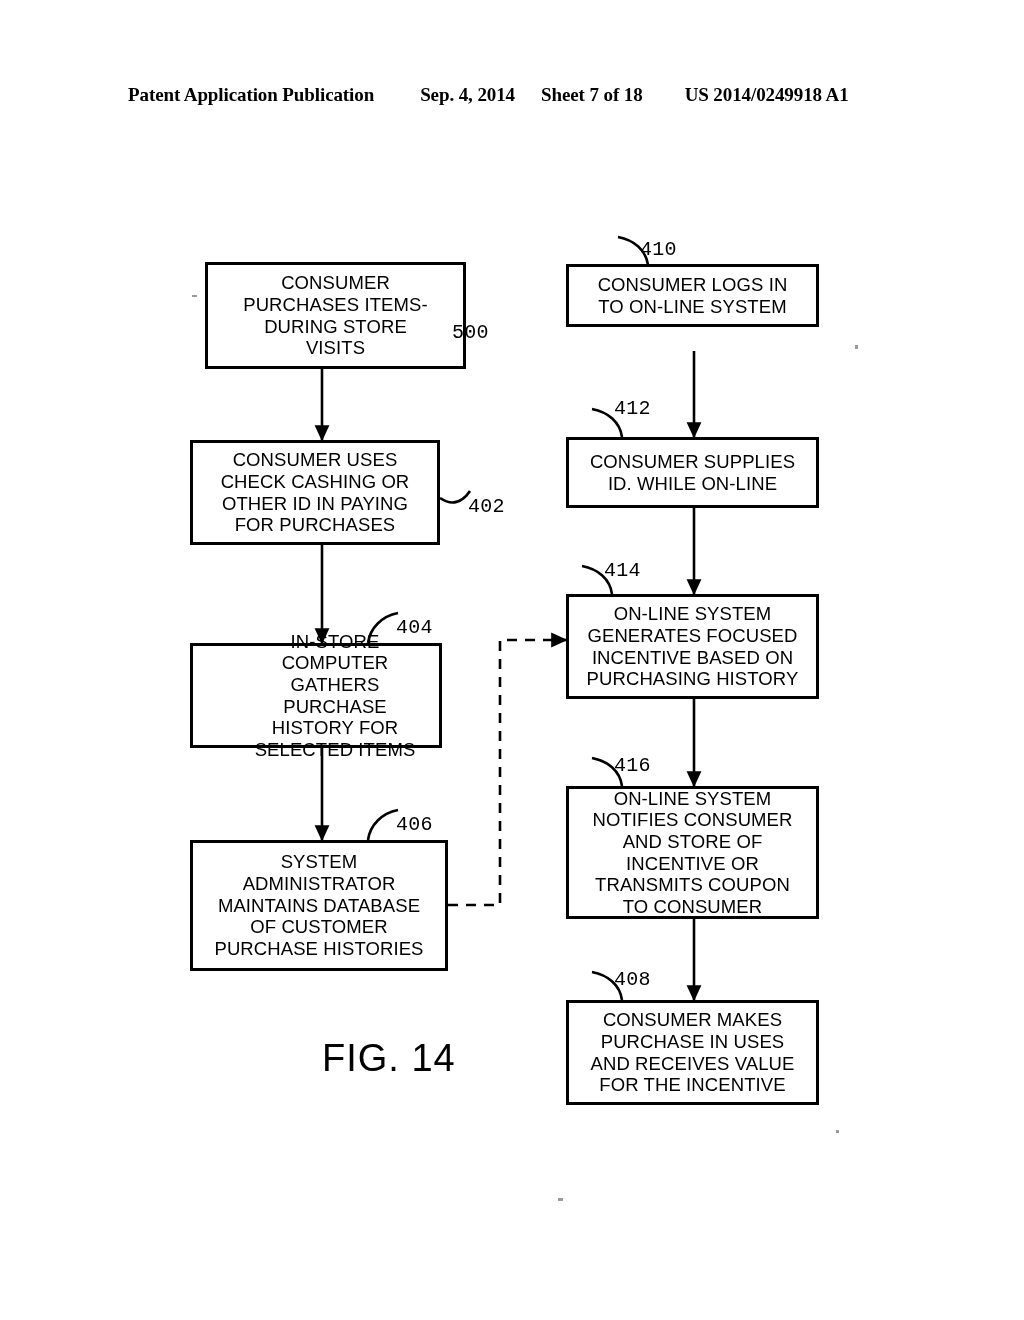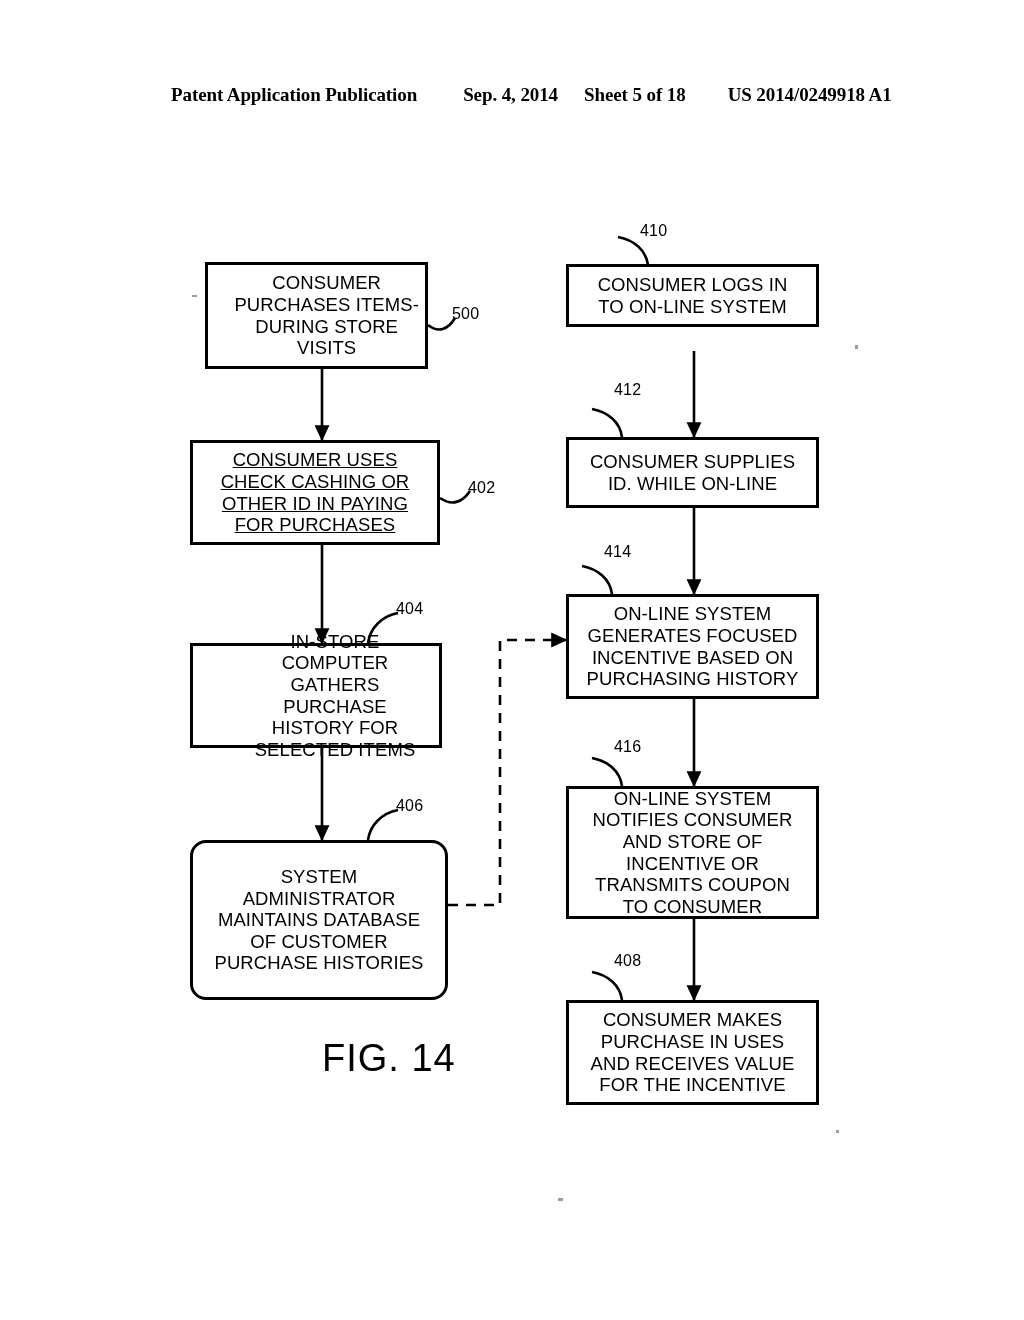--- a/index.html
+++ b/index.html
@@ -23,21 +23,20 @@
     left: 128px;
     width: 768px;
     height: 26px;
     font-family: "Liberation Serif", serif;
     font-weight: bold;
     font-size: 19px;
     letter-spacing: -0.1px;
     white-space: nowrap;
     display: flex;
     align-items: baseline;
-    margin-left: 43px;
   }
   .page-header .h-pub      { }
   .page-header .h-date     { margin-left: 46px; }
   .page-header .h-sheet    { margin-left: 26px; }
   .page-header .h-patno    { margin-left: 42px; }
 
   
   #diagram {
     position: absolute;
     top: 0;
@@ -60,24 +59,25 @@
     font-size: 18.5px;
     line-height: 1.17;
     letter-spacing: 0.1px;
     padding: 2px 6px;
   }
   .node .node-text { display: block; white-space: pre-line; }
 
   
   .refnum {
     position: absolute;
-    font-family: Liberation Sans, sans-serif;
-    font-size: 16px;
+    font-family: Liberation Mono, monospace;
+    font-size: 20px;
     letter-spacing: 0.2px;
     white-space: nowrap;
+    margin-top: 16px;
   }
 
   
   .fig-caption {
     position: absolute;
     font-family: "Liberation Sans", sans-serif;
     font-size: 38px;
     letter-spacing: 1px;
     white-space: nowrap;
   }
@@ -87,21 +87,21 @@
     position: absolute;
     background: #9b9b9b;
   }
 </style>
 </head>
 <body>
 
 <div class="page-header">
   <span class="h-pub">Patent Application Publication</span>
   <span class="h-date">Sep. 4, 2014</span>
-  <span class="h-sheet">Sheet 5 of 18</span>
+  <span class="h-sheet">Sheet 7 of 18</span>
   <span class="h-patno">US 2014/0249918 A1</span>
 </div>
 
 <svg id="diagram" viewBox="0 0 1024 1320" xmlns="http://www.w3.org/2000/svg">
   <defs>
     <marker id="arrow" viewBox="0 0 10 10" refX="9.2" refY="5" markerWidth="6.2" markerHeight="6.2" orient="auto-start-reverse">
       <path d="M 0 0.4 L 10 5 L 0 9.6 z" fill="#000"></path>
     </marker>
   </defs>
 
@@ -120,45 +120,45 @@
   <path d="M 440 498 C 452 506, 462 503, 470 491" fill="none" stroke="#000" stroke-width="2.6"></path>
   <path d="M 368 643 C 370 628, 382 616, 398 613" fill="none" stroke="#000" stroke-width="2.6"></path>
   <path d="M 368 840 C 370 825, 382 813, 398 810" fill="none" stroke="#000" stroke-width="2.6"></path>
   <path d="M 648 265 C 646 250, 634 240, 618 237" fill="none" stroke="#000" stroke-width="2.6"></path>
   <path d="M 622 437 C 620 422, 608 412, 592 409" fill="none" stroke="#000" stroke-width="2.6"></path>
   <path d="M 612 594 C 610 579, 598 569, 582 566" fill="none" stroke="#000" stroke-width="2.6"></path>
   <path d="M 622 786 C 620 771, 608 761, 592 758" fill="none" stroke="#000" stroke-width="2.6"></path>
   <path d="M 622 1000 C 620 985, 608 975, 592 972" fill="none" stroke="#000" stroke-width="2.6"></path>
 </svg>
 
-<div class="node" style="left:205px; top:262px; width:223px; height:107px;justify-content:flex-end;">
+<div class="node" style="left:205px; top:262px; width:261px; height:107px;">
   <span class="node-text">CONSUMER
 PURCHASES ITEMS-
 DURING STORE
 VISITS</span>
 </div>
 <div class="refnum" style="left:452px; top:305px;">500</div>
 
-<div class="node" style="left:190px; top:440px; width:250px; height:105px;text-decoration:underline;">
+<div class="node" style="left:190px; top:440px; width:250px; height:105px;">
   <span class="node-text">CONSUMER USES
 CHECK CASHING OR
 OTHER ID IN PAYING
 FOR PURCHASES</span>
 </div>
 <div class="refnum" style="left:468px; top:479px;">402</div>
 
 <div class="node" style="left:190px; top:643px; width:252px; height:105px;padding-left:44px;">
   <span class="node-text">IN-STORE COMPUTER
 GATHERS PURCHASE
 HISTORY FOR
 SELECTED ITEMS</span>
 </div>
 <div class="refnum" style="left:396px; top:600px;">404</div>
 
-<div class="node" style="left:190px; top:840px; width:258px; height:160px;border-radius:16px;">
+<div class="node" style="left:190px; top:840px; width:258px; height:131px;">
   <span class="node-text">SYSTEM
 ADMINISTRATOR
 MAINTAINS DATABASE
 OF CUSTOMER
 PURCHASE HISTORIES</span>
 </div>
 <div class="refnum" style="left:396px; top:797px;">406</div>
 
 <div class="node" style="left:566px; top:264px; width:253px; height:63px;">
   <span class="node-text">CONSUMER LOGS IN

